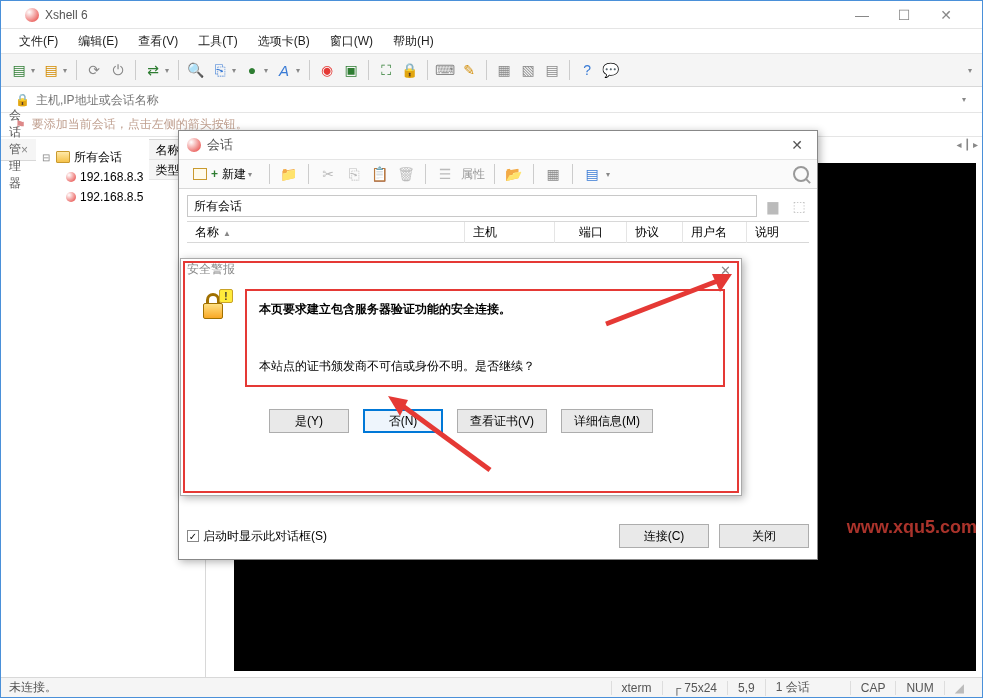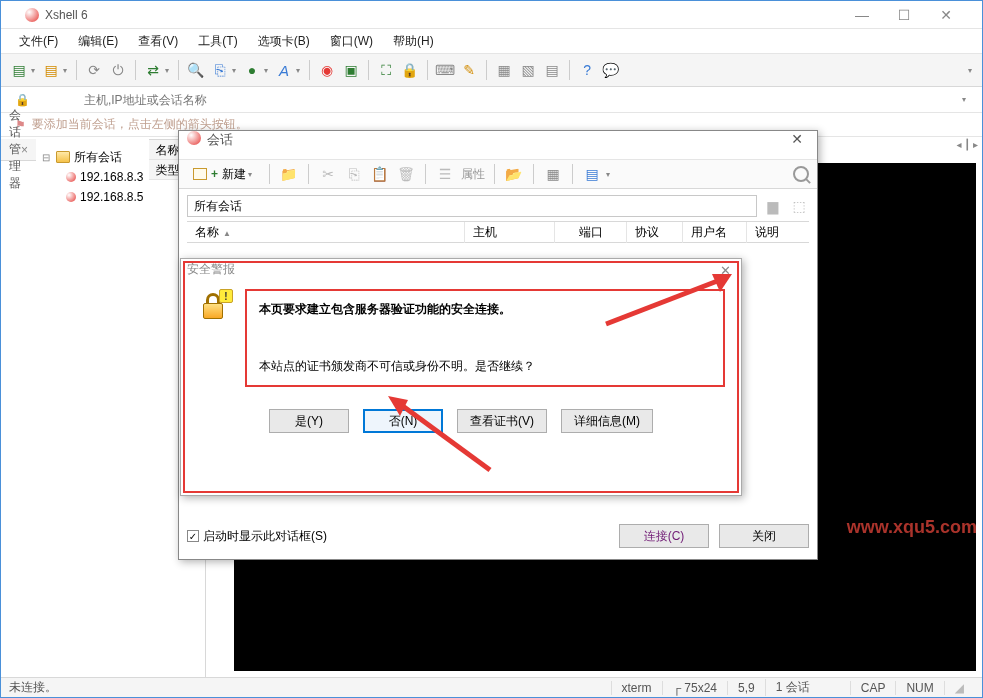--- a/index.html
+++ b/index.html
@@ -42,21 +42,21 @@
 .tabstrip { position: absolute; top: 0; right: 4px; color: #888; font-size: 10px; }
 .terminal { position: absolute; top: 24px; left: 28px; right: 6px; bottom: 6px; background: #000; color: #ccc; padding: 8px 10px; font-family: monospace; font-size: 13px; }
 
 .statusbar { position: absolute; left: 0; right: 0; bottom: 0; height: 20px; background: #f5f5f5; border-top: 1px solid #d8d8d8; display: flex; align-items: center; padding: 0 8px; color: #555; font-size: 11px; }
 .sb-flex { flex: 1; }
 .sb-seg { padding: 0 10px; border-left: 1px solid #ddd; }
 
 
 .dlg { position: absolute; background: #fff; border: 1px solid #888; box-shadow: 2px 2px 8px rgba(0,0,0,.3); }
 .dlg-sessions { left: 178px; top: 130px; width: 640px; height: 430px; }
-.dlg-title { height: 28px; display: flex; padding: 0 8px; }
+.dlg-title { height: 28px; display: flex; align-items: center; padding: 0 8px; }
 .dlg-title .title-text { flex: 1; font-size: 13px; }
 .dlg-x { width: 24px; text-align: center; color: #555; font-size: 14px; }
 .dlg-toolbar { height: 30px; border-top: 1px solid #e5e5e5; border-bottom: 1px solid #d8d8d8; background: #fafafa; display: flex; align-items: center; padding: 0 8px; gap: 6px; }
 .dlg-new-btn { display: flex; align-items: center; gap: 4px; padding: 2px 6px; }
 .dlg-new-icon { width: 14px; height: 12px; background: #fffbeb; border: 1px solid #c99a2e; position: relative; }
 .dlg-new-plus { color: #2e7d32; font-weight: bold; }
 .dlg-path { margin: 6px 8px 4px 8px; height: 22px; border: 1px solid #c8c8c8; padding: 2px 6px; display: flex; align-items: center; }
 .dlg-head { height: 22px; display: flex; align-items: center; border-top: 1px solid #d8d8d8; border-bottom: 1px solid #d8d8d8; background: #fff; margin: 0 8px; }
 .col { padding: 2px 8px; border-right: 1px solid #e5e5e5; }
 .col-name { width: 278px; } .col-host { width: 90px; } .col-port { width: 56px; margin-left: 16px; } .col-proto { width: 56px; } .col-user { width: 64px; } .col-desc { flex: 1; border-right: none; }
@@ -155,21 +155,21 @@
     <span class="tb-icon" style="color:#888">▤</span>
     <span class="tb-sep"></span>
     <span class="tb-icon" style="color:#3a7bd5">?</span>
     <span class="tb-icon" style="color:#888">💬</span>
     <span style="flex:1"></span>
     <span class="tb-drop">▾</span>
   </div>
 
   <div class="addrbar">
     <span style="color:#bbb">🔒</span>
-    <input style="flex: 1 1 0%; border: none; outline: none; color: #b91c1c; background: transparent; margin-left: 48px;" placeholder="主机,IP地址或会话名称">
+    <input style="flex: 1 1 0%; border: none; outline: none; color: #b91c1c; background: transparent;" placeholder="主机,IP地址或会话名称">
     <span class="tb-drop">▾</span>
   </div>
   <div class="hintbar">
     <span style="color:#d88">⚑</span>
     <span>要添加当前会话，点击左侧的箭头按钮。</span>
   </div>
 
   <div class="workspace">
     <div class="sidebar">
       <div class="side-title">
@@ -273,21 +273,21 @@
     <div class="col col-user">用户名</div>
     <div class="col col-desc">说明</div>
   </div>
   <div class="dlg-body"></div>
   <div class="dlg-footer">
     <label style="display:flex;align-items:center">
       <span class="chk">✓</span>
         <span>启动时显示此对话框(S)</span>
     </label>
     <span class="spacer"></span>
-    <span class="btn" style="color:#701a75">
+    <span class="btn" style="color:#000000">
         <span>连接(C)</span>
       </span>
     <span class="btn">
         <span>关闭</span>
       </span>
   </div>
 </div>
 
 <div class="dlg dlg-alert">
   <div class="alert-head">

